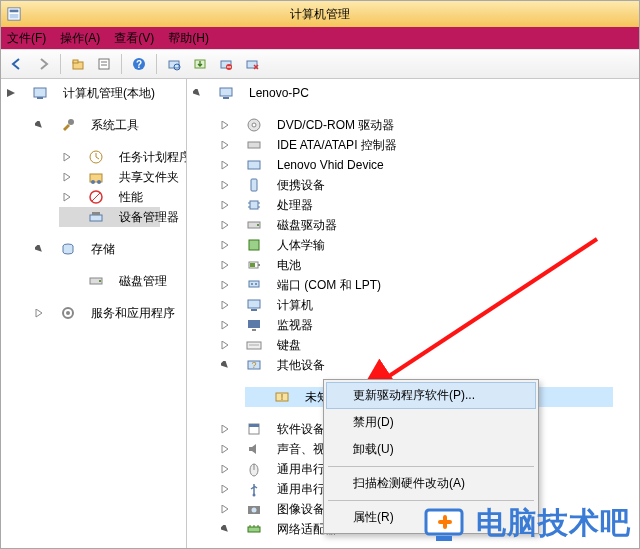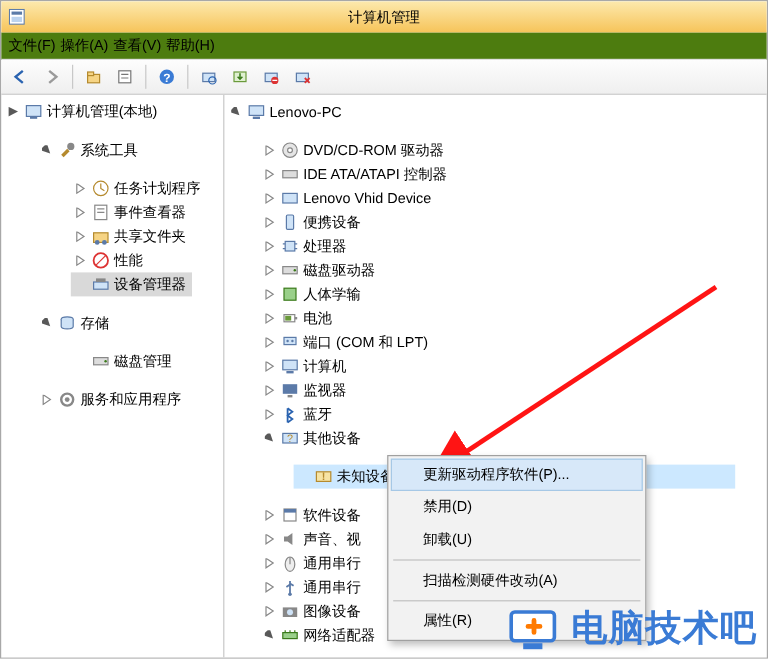--- a/index.html
+++ b/index.html
@@ -2,35 +2,35 @@
 <html><head>
 <meta charset="utf-8">
 <style>
   html,body{margin:0;padding:0;font-family:"Microsoft YaHei","Segoe UI",Tahoma,sans-serif;font-size:12px;color:#000;background:#fff;-webkit-font-smoothing:antialiased}
   .window{width:640px;height:549px;position:relative;border:1px solid #a8a8a8;box-sizing:border-box;overflow:hidden;background:#fff}
   
   .titlebar{height:26px;background:linear-gradient(#fde9ad,#f6c45a);display:flex;align-items:center;position:relative}
   .titlebar .sysicon{width:26px;display:flex;justify-content:center;align-items:center}
   .titlebar .title{position:absolute;left:0;right:0;text-align:center;color:#000}
   
-  .menubar{height:22px;background:#4d7c0f;border-bottom:1px solid #e0e0e0;display:flex;align-items:center;padding-left:6px;gap:4px}
+  .menubar{height:22px;background:#be185d;border-bottom:1px solid #e0e0e0;display:flex;align-items:center;padding-left:6px;gap:14px}
   .menubar span{cursor:default}
   
   .toolbar{height:28px;background:linear-gradient(#fdfdfd,#efefef);border-bottom:1px solid #c8c8c8;display:flex;align-items:center;padding:0 4px;gap:2px}
   .toolbar .tb{width:22px;height:22px;display:flex;align-items:center;justify-content:center;border:1px solid transparent;border-radius:2px}
   .toolbar .sep{width:1px;height:20px;background:#c8c8c8;margin:0 3px}
   
   .main{position:absolute;top:78px;bottom:0;left:0;right:0;display:flex}
   .left-pane{width:186px;border-right:1px solid #c8c8c8;overflow:auto;padding:4px 2px;box-sizing:border-box}
   .right-pane{flex:1;overflow:auto;padding:4px 2px;box-sizing:border-box;position:relative}
   
   ul.tree{list-style:none;margin:0;padding:0}
   ul.tree ul{list-style:none;margin:12px;padding:0 0 0 16px}
   li.node{white-space:nowrap;line-height:18px}
-  li.node>.row{display:flex;align-items:center;gap:3px;height:18px;padding:0 2px;border:1px solid transparent}
+  li.node>.row{display:flex;align-items:center;gap:15px;height:18px;padding:0 2px;border:1px solid transparent}
   .exp{width:11px;height:11px;display:inline-flex;align-items:center;justify-content:center;flex:none}
   .ico{width:16px;height:16px;display:inline-flex;align-items:center;justify-content:center;flex:none}
   .sel>.row{background:#cce8ff;border:1px solid #99d1ff}
   .hi>.row{background:#d9d9d9;border:1px dotted #777}
   
   .ctxmenu{position:absolute;background:#f2f2f2;border:1px solid #a0a0a0;box-shadow:2px 3px 6px rgba(0,0,0,.25);padding:2px;min-width:210px;z-index:20}
   .ctxmenu .mi{padding:4px 18px 4px 26px;border:1px solid transparent;white-space:nowrap}
   .ctxmenu .mi.hover{background:#d7e8f9;border:1px solid #a6c8e6}
   .ctxmenu .msep{height:1px;background:#c0c0c0;margin:3px 2px}
   
@@ -179,37 +179,20 @@
                   </li>
                 <li class="node">
                     <div class="row">
                       <span class="exp">
                         <svg width="9" height="9">
                           <path d="M1 0 L7 4 L1 8 Z" fill="#fff" stroke="#888"></path>
                         </svg>
                       </span>
                       <span class="ico">
                         <svg width="16" height="16">
-                          <rect x="3" y="2" width="10" height="12" fill="#fff" stroke="#888"></rect>
-                          <line x1="5" y1="5" x2="11" y2="5" stroke="#888"></line>
-                          <line x1="5" y1="8" x2="11" y2="8" stroke="#888"></line>
-                        </svg>
-                      </span>
-                      <span>事件查看器</span>
-                    </div>
-                  </li>
-                <li class="node">
-                    <div class="row">
-                      <span class="exp">
-                        <svg width="9" height="9">
-                          <path d="M1 0 L7 4 L1 8 Z" fill="#fff" stroke="#888"></path>
-                        </svg>
-                      </span>
-                      <span class="ico">
-                        <svg width="16" height="16">
                           <rect x="2" y="5" width="12" height="8" fill="#f6d484" stroke="#b58a2e"></rect>
                           <circle cx="5" cy="13" r="2" fill="#5b7aa8"></circle>
                           <circle cx="11" cy="13" r="2" fill="#5b7aa8"></circle>
                         </svg>
                       </span>
                       <span>共享文件夹</span>
                     </div>
                   </li>
                 <li class="node">
                     <div class="row">
@@ -489,24 +472,25 @@
               </li>
               <li class="node">
                 <div class="row">
                   <span class="exp">
                     <svg width="9" height="9">
                       <path d="M1 0 L7 4 L1 8 Z" fill="#fff" stroke="#888"></path>
                     </svg>
                   </span>
                   <span class="ico">
                     <svg width="16" height="16">
-                      <path d="M6 3 L10 6 L6 9 L10 12 L6 15 M6 3 L6 15" fill="none" stroke="#2a63b0" stroke-width="1.5"></path>
-                    </svg>
-                  </span>
-                  <span>蓝牙</span>
+                      <rect x="1" y="5" width="14" height="7" fill="#eee" stroke="#888"></rect>
+                      <line x1="3" y1="8" x2="13" y2="8" stroke="#aaa"></line>
+                    </svg>
+                  </span>
+                  <span>键盘</span>
                 </div>
               </li>
               <li class="node">
                 <div class="row">
                   <span class="exp">
                     <svg width="9" height="9">
                       <path d="M0 0 L8 4 L0 8 Z" fill="#595959" transform="rotate(45 4 4)"></path>
                     </svg>
                   </span>
                   <span class="ico">

